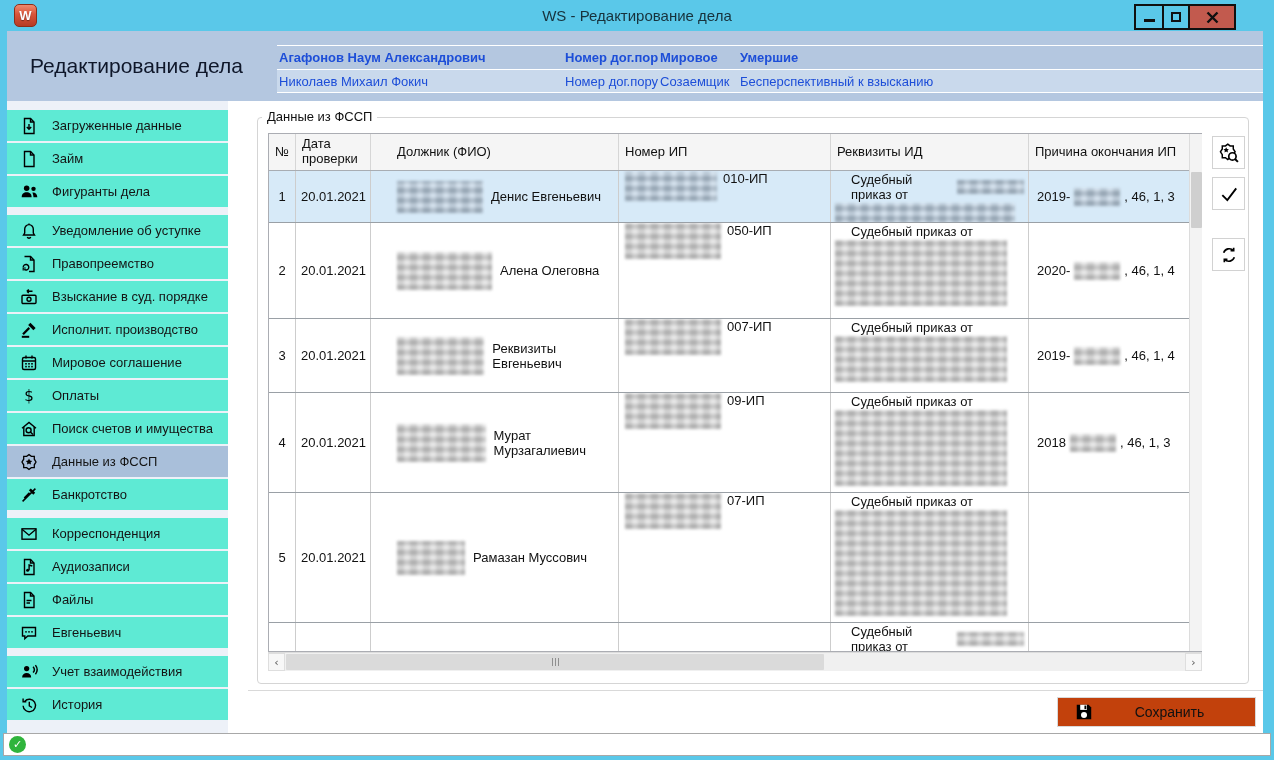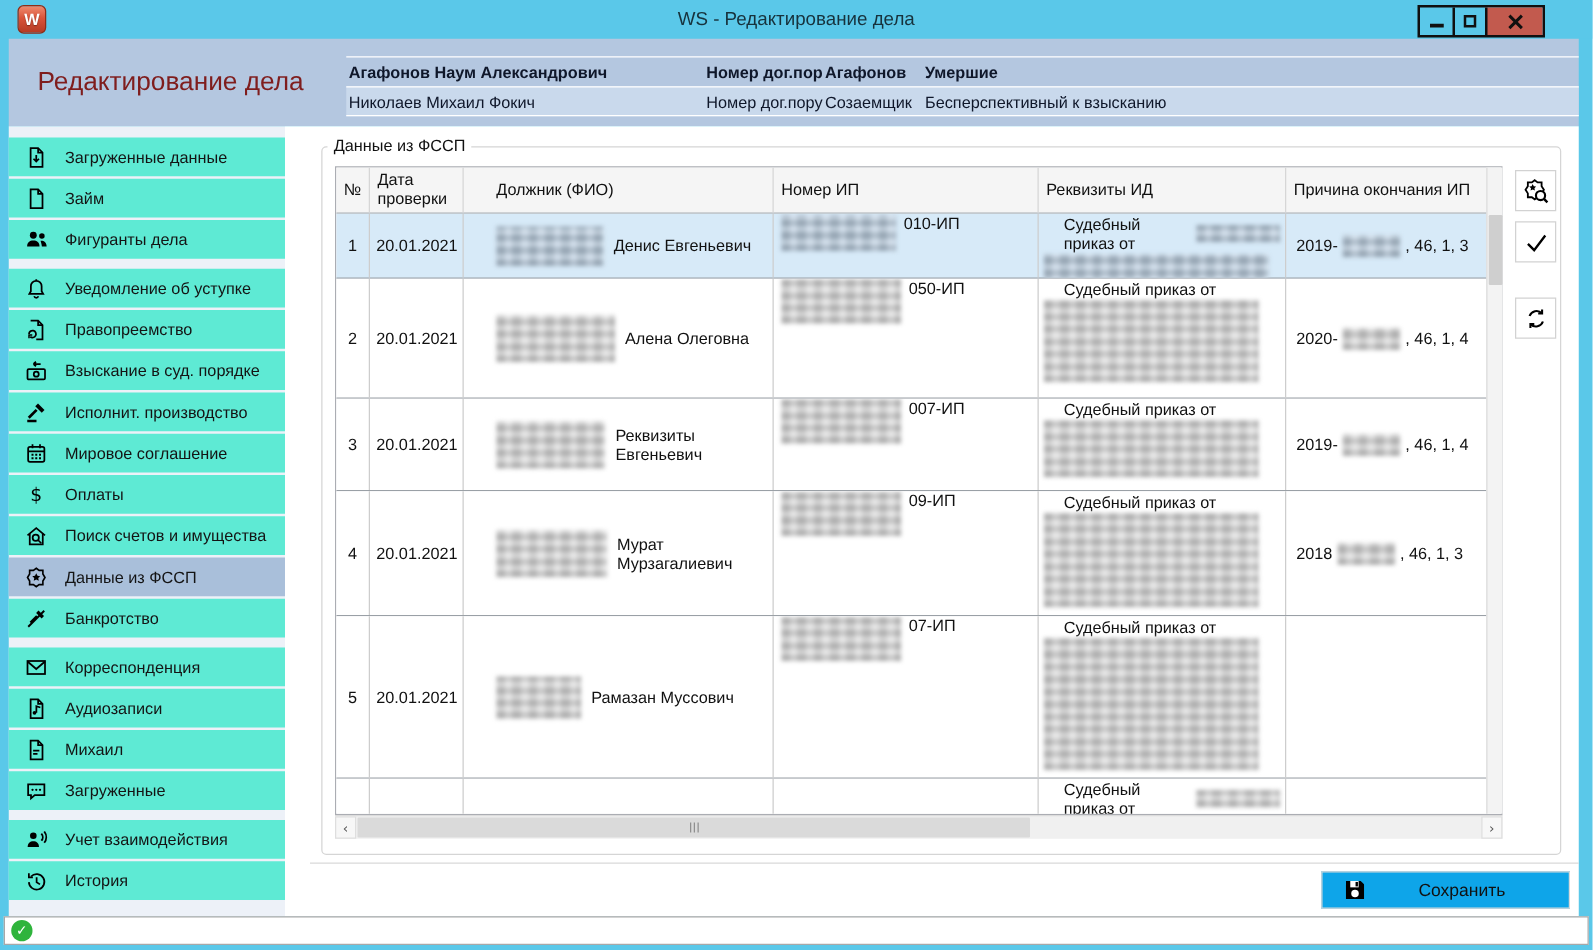--- a/index.html
+++ b/index.html
@@ -18,23 +18,23 @@
   .winctl { position:absolute; right:38px; top:4px; display:flex; border:2px solid #101010; height:26px; }
   .wc { width:26px; display:flex; align-items:center; justify-content:center; background:transparent; cursor:pointer; }
   .wc + .wc { border-left:2px solid #101010; }
   .wc-close { width:46px; background:#c25a4e; }
   .glyph-min { width:11px; height:3px; background:#101010; margin-top:6px; }
   .glyph-max { width:10px; height:10px; border:2px solid #101010; }
 
   
   .header-band { position:absolute; left:7px; top:31px; width:1256px; height:70px; background:#b4c7e0; }
   .page-title { position:absolute; left:23px; top:0; height:70px; display:flex; align-items:center;
-    font-size:21px; color:#7f1d1d; }
+    font-size:21px; color:#0f172a; }
   .info-table { position:absolute; left:270px; top:14px; width:986px; }
-  .info-row { display:flex; height:24px; align-items:center; font-size:13px; color:#0f172a; border-top:1px solid #fff; }
+  .info-row { display:flex; height:24px; align-items:center; font-size:13px; color:#1d4ed8; border-top:1px solid #fff; }
   .info-row.r1 { font-weight:bold; }
   .info-row.r2 { background:#c9d9ec; border-bottom:1px solid #fff; }
   .ic-name { width:288px; padding-left:2px; } .ic-contract { width:95px; } .ic-role { width:80px; } .ic-extra { flex:1; }
 
   
   .sidebar { position:absolute; left:7px; top:101px; width:221px; height:632px; background:#edf1f8; padding-top:9px; }
   .sb-group { margin-bottom:8px; }
   .sb-item { height:31px; background:#5eead4; margin-bottom:2px; display:flex; align-items:center;
     padding-left:12px; gap:13px; cursor:pointer; }
   .sb-item.selected { background:#a9bfda; }
@@ -99,21 +99,21 @@
 
   
   .toolcol { position:absolute; left:984px; top:35px; width:33px; }
   .tool-btn { width:33px; height:33px; background:#fff; border:1px solid #d2d2d2; display:flex;
     align-items:center; justify-content:center; cursor:pointer; }
   .tool-btn + .tool-btn { margin-top:8px; }
   .tool-btn.gap { margin-top:28px; }
 
   
   .footer-sep { position:absolute; left:248px; top:690px; width:1015px; height:1px; background:#d9d9d9; }
-  .save-btn { position:absolute; left:1057px; top:697px; width:199px; height:30px; background:#0ea5e9;
+  .save-btn { position:absolute; left:1057px; top:697px; width:199px; height:30px; background:#c2410c;
     border:1px solid #d9d9d9; display:flex; align-items:center; cursor:pointer; }
   .save-btn .sv-icon { margin-left:16px; }
   .save-btn .sv-label { flex:1; text-align:center; font-size:14px; color:#111; padding-right:10px; }
   .statusbar { position:absolute; left:3px; top:733px; width:1268px; height:23px; background:#fff;
     border:1px solid #a8a8a8; display:flex; align-items:center; }
   .ok-badge { margin-left:5px; width:17px; height:17px; border-radius:50%; background:#2fb43c;
     color:#fff; font-size:11px; font-weight:bold; display:flex; align-items:center; justify-content:center;
     font-family:"DejaVu Sans", sans-serif; }
   .chev { font-family:"DejaVu Sans", sans-serif; }
 </style>
@@ -137,21 +137,21 @@
     </div>
   </div>
 </div>
 
 <div class="header-band">
   <div class="page-title">Редактирование дела</div>
   <div class="info-table">
     <div class="info-row r1">
       <div class="ic-name">Агафонов Наум Александрович</div>
       <div class="ic-contract">Номер дог.пор</div>
-      <div class="ic-role">Агафонов</div>
+      <div class="ic-role">Мировое</div>
       <div class="ic-extra">Умершие</div>
     </div>
     <div class="info-row r2">
       <div class="ic-name">Николаев Михаил Фокич</div>
       <div class="ic-contract">Номер дог.пору</div>
       <div class="ic-role">Созаемщик</div>
       <div class="ic-extra">Бесперспективный к взысканию</div>
     </div>
   </div>
 </div>
@@ -308,34 +308,34 @@
       <span class="sb-label">Аудиозаписи</span>
     </div>
     <div class="sb-item">
       <span class="sb-icon">
           <svg width="18" height="18" viewBox="0 0 18 18" fill="none" stroke="#000" stroke-width="1.4">
             <path d="M4.5 1.5h6l3.5 3.5v11.5h-9.5z"></path>
             <path d="M10.5 1.5v3.5h3.5"></path>
             <path d="M6.5 9.5h5M6.5 12h3.5"></path>
           </svg>
         </span>
-      <span class="sb-label">Михаил</span>
+      <span class="sb-label">Файлы</span>
     </div>
     <div class="sb-item">
       <span class="sb-icon">
           <svg width="18" height="18" viewBox="0 0 18 18" fill="none" stroke="#000" stroke-width="1.4">
             <path d="M2.5 3.5h13V12H7.8l-3 2.7V12H2.5z"></path>
             <g fill="#000" stroke="none">
               <circle cx="6" cy="7.8" r=".9"></circle>
               <circle cx="9" cy="7.8" r=".9"></circle>
               <circle cx="12" cy="7.8" r=".9"></circle>
             </g>
           </svg>
         </span>
-      <span class="sb-label">Загруженные</span>
+      <span class="sb-label">Евгеньевич</span>
     </div>
   </div>
   <div class="sb-group">
     <div class="sb-item">
       <span class="sb-icon">
           <svg width="19" height="19" viewBox="0 0 18 18">
             <circle cx="6.3" cy="6.2" r="2.5" fill="#000"></circle>
             <path d="M2 14.8c0-3 1.9-4.4 4.3-4.4s4.3 1.4 4.3 4.4z" fill="#000"></path>
             <path d="M12.4 4.6a4 4 0 0 1 0 5.4M14.6 3a7 7 0 0 1 0 8.6" fill="none" stroke="#000" stroke-width="1.4"></path>
           </svg>

